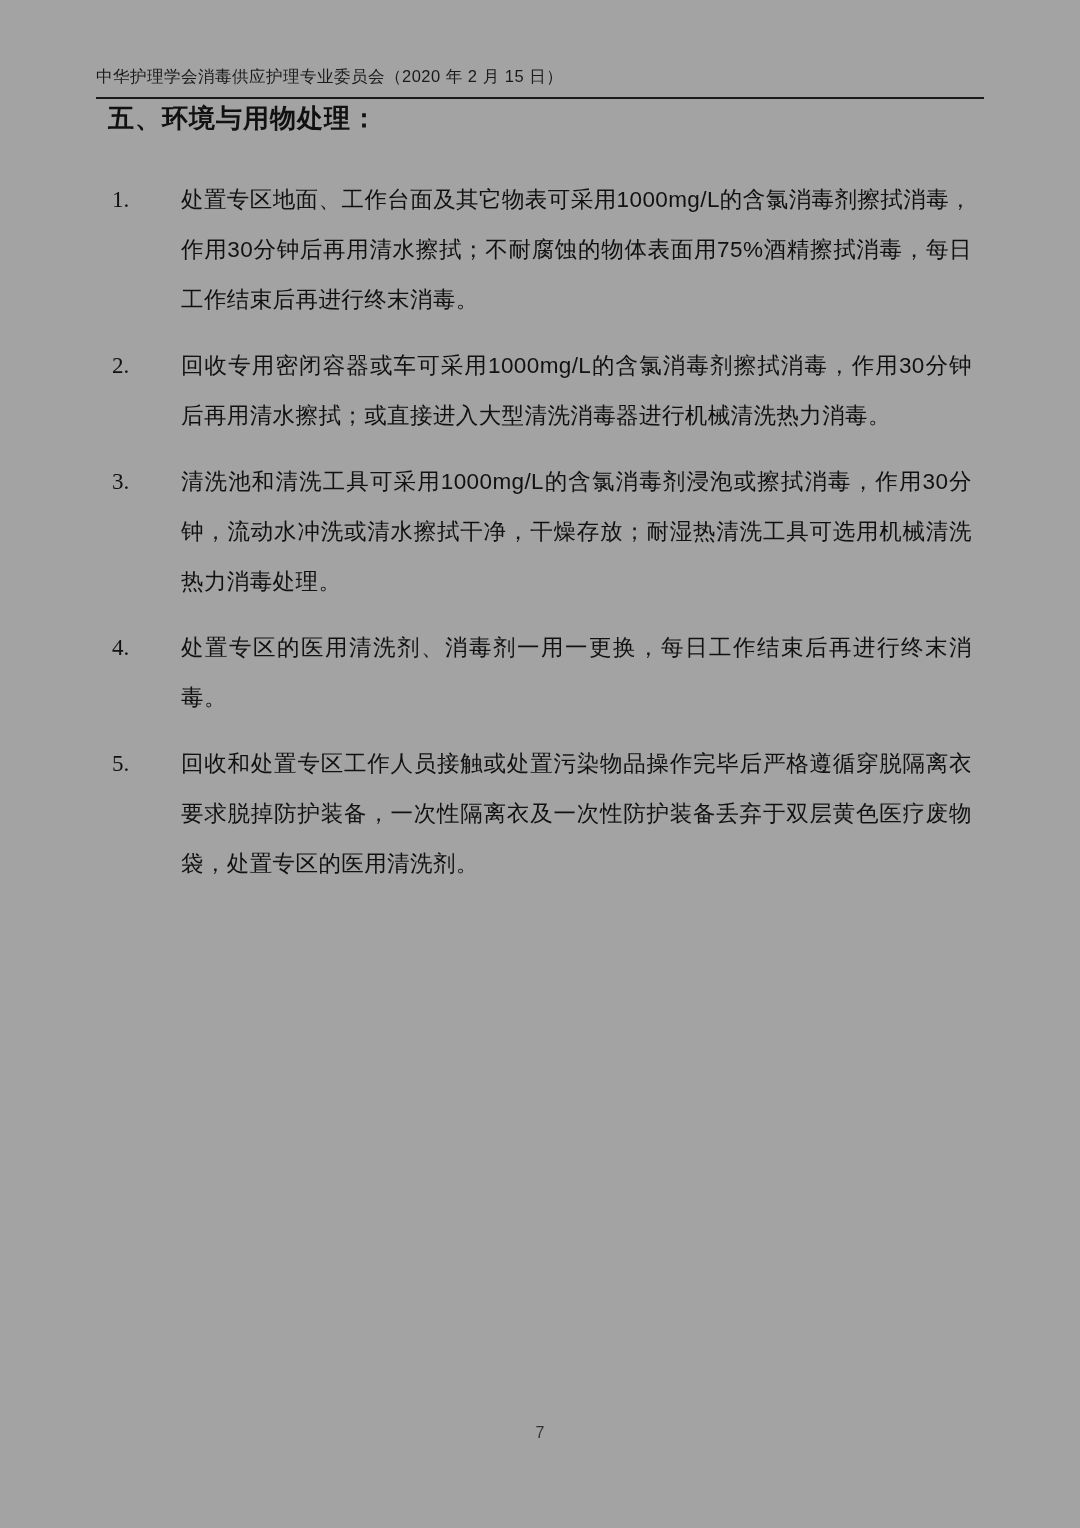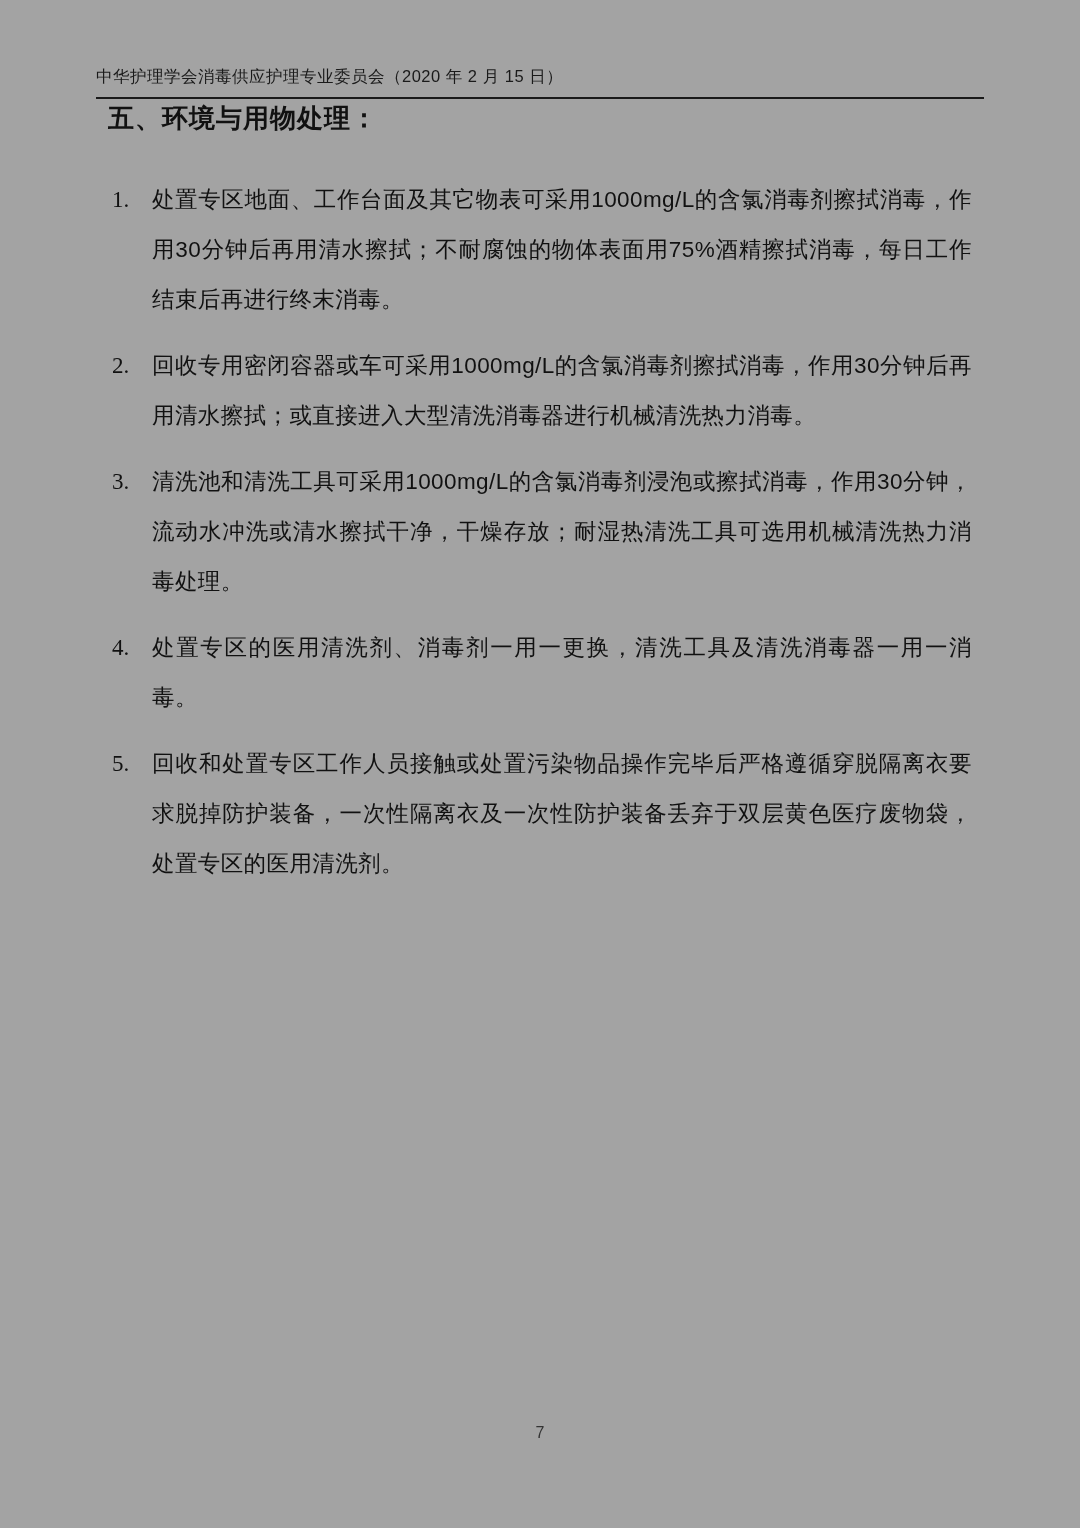--- a/index.html
+++ b/index.html
@@ -71,20 +71,21 @@
   }
   .item-text {
     flex: 1 1 auto;
     font-family: "Liberation Sans", "DejaVu Sans", sans-serif;
     font-size: 22.5px;
     line-height: 50px;
     color: #111111;
     text-align: justify;
     text-justify: inter-ideograph;
     letter-spacing: 0.4px;
+    margin-left: 29px;
   }
   .page-number {
     position: absolute;
     left: 0;
     right: 0;
     top: 1424px;
     text-align: center;
     font-family: "Liberation Sans", "DejaVu Sans", sans-serif;
     font-size: 16px;
     color: #333333;
@@ -114,21 +115,21 @@
       <div class="item-text">回收专用密闭容器或车可采用1000mg/L的含氯消毒剂擦拭消毒，作用30分钟后再用清水擦拭；或直接进入大型清洗消毒器进行机械清洗热力消毒。</div>
     </div>
 
     <div class="item">
       <div class="item-num">3.</div>
       <div class="item-text">清洗池和清洗工具可采用1000mg/L的含氯消毒剂浸泡或擦拭消毒，作用30分钟，流动水冲洗或清水擦拭干净，干燥存放；耐湿热清洗工具可选用机械清洗热力消毒处理。</div>
     </div>
 
     <div class="item">
       <div class="item-num">4.</div>
-      <div class="item-text">处置专区的医用清洗剂、消毒剂一用一更换，清洗工具及清洗消毒器一用一消毒。</div>
+      <div class="item-text">处置专区的医用清洗剂、消毒剂一用一更换，每日工作结束后再进行终末消毒。</div>
     </div>
 
     <div class="item">
       <div class="item-num">5.</div>
       <div class="item-text">回收和处置专区工作人员接触或处置污染物品操作完毕后严格遵循穿脱隔离衣要求脱掉防护装备，一次性隔离衣及一次性防护装备丢弃于双层黄色医疗废物袋，处置专区的医用清洗剂。</div>
     </div>
 
   </div>
 
   <div class="page-number">7</div>

